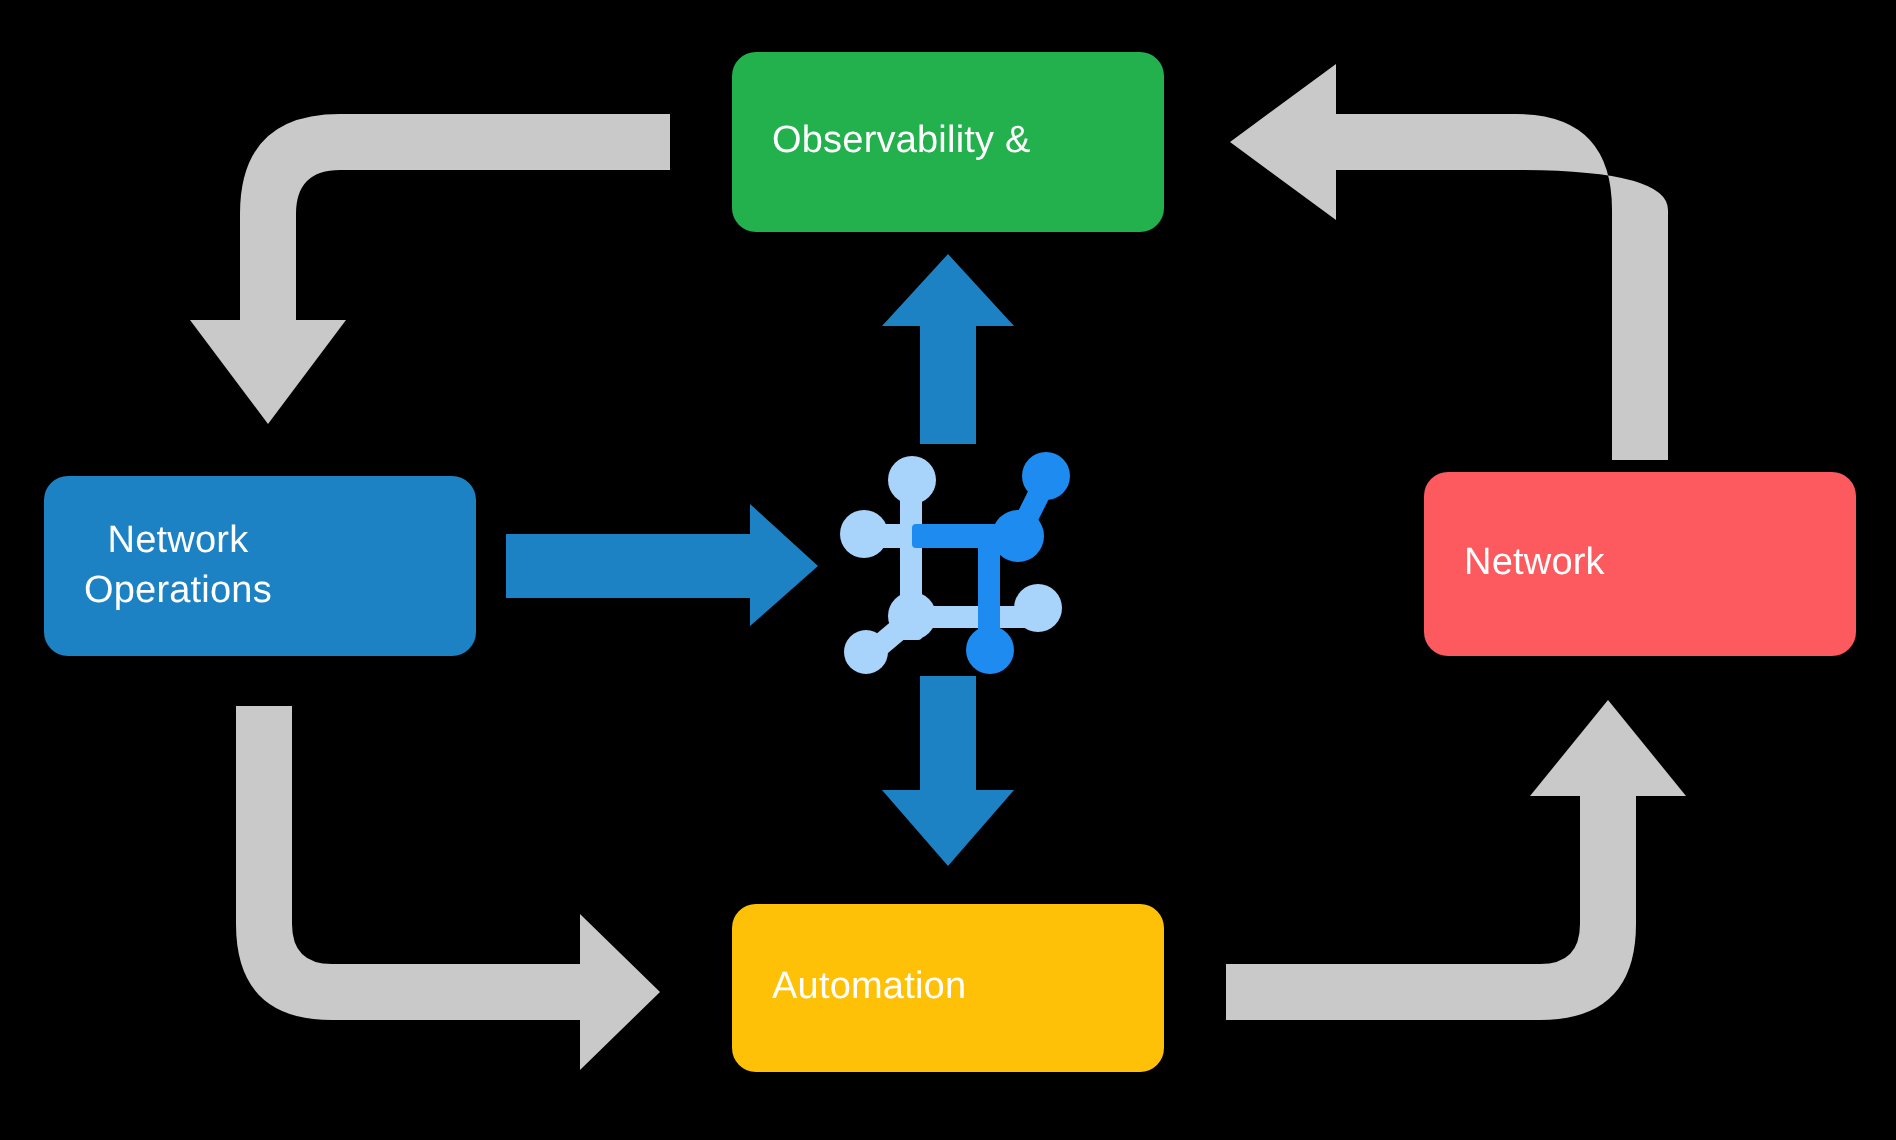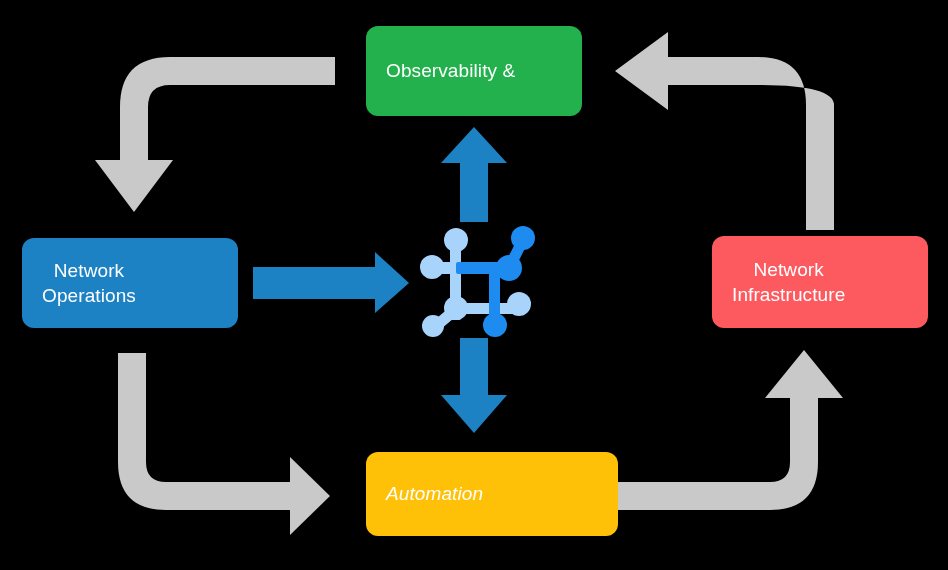--- a/index.html
+++ b/index.html
@@ -6,21 +6,21 @@
   body{width:948px;height:570px;overflow:hidden;
        font-family:"Liberation Sans","DejaVu Sans",sans-serif;}
   #stage{position:relative;width:948px;height:570px;background:#000000;}
   .box{position:absolute;border-radius:12px;display:flex;align-items:center;
        justify-content:flex-start;text-align:center;color:#ffffff;
        font-size:19px;line-height:1.32;font-weight:400;letter-spacing:.1px;}
   .box span{display:block;padding:0 10px;}
   #box-observability{left:366px;top:26px;width:216px;height:90px;background:#22b14c;}
   #box-netops{left:22px;top:238px;width:216px;height:90px;background:#1d82c4;}
   #box-netinfra{left:712px;top:236px;width:216px;height:92px;background:#fc5a5f;}
-  #box-automation{left:366px;top:452px;width:252px;height:84px;background:#ffc107;font-style:italic;}
+  #box-automation{left:366px;top:452px;width:216px;height:84px;background:#ffc107;}
   #svg-layer{position:absolute;left:0;top:0;width:948px;height:570px;}
   .gray-arrow{fill:#c9c9c9;}
   .blue-arrow{fill:#1d82c4;}
   .icon-dark{fill:#1d8bf0;}
   .icon-light{fill:#a8d3fa;}
 </style>
 </head>
 <body>
 
 <div id="stage" style="background: rgb(0, 0, 0);">
@@ -82,21 +82,20 @@
   <div class="box" id="box-netops" style="background: rgb(29, 130, 196);">
     <span>
         <span>Network</span>
         <span>Operations</span>
       </span>
   </div>
 
   <div class="box" id="box-netinfra" style="background: rgb(252, 90, 95);">
     <span>
         <span>Network</span>
-        <span>Infrastructure</span>
       </span>
   </div>
 
   <div class="box" id="box-automation" style="background: rgb(255, 193, 7);">
     <span>
         <span>Automation</span>
       </span>
   </div>
 
 </div>

